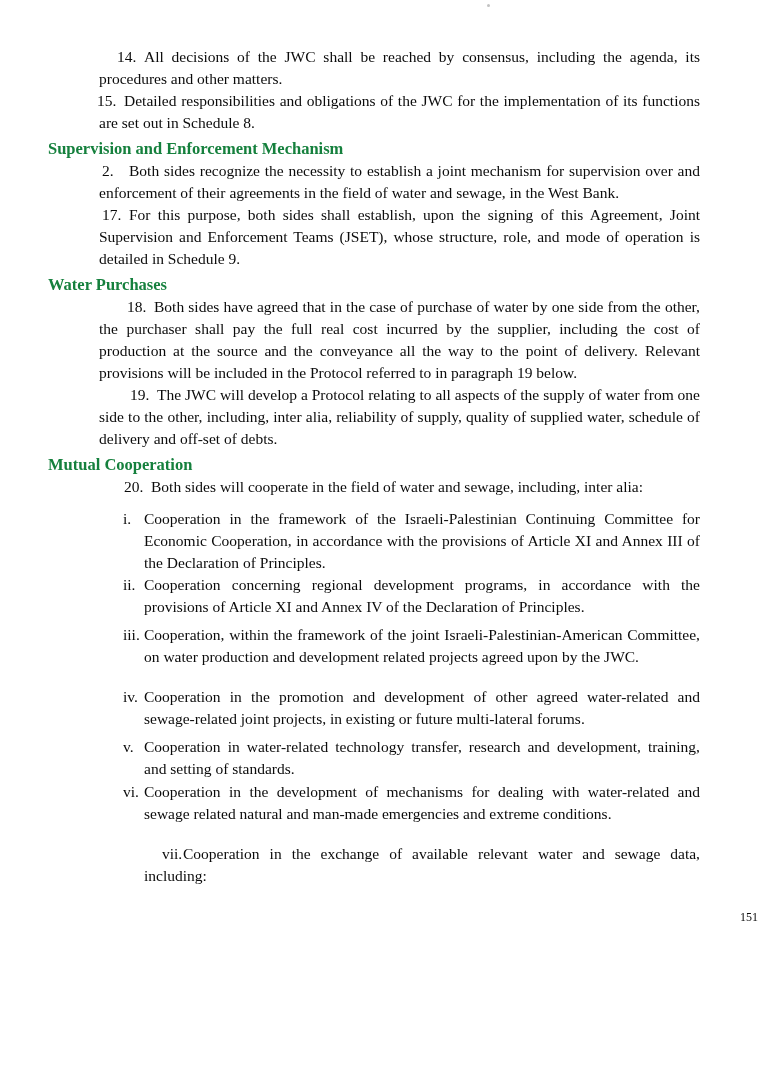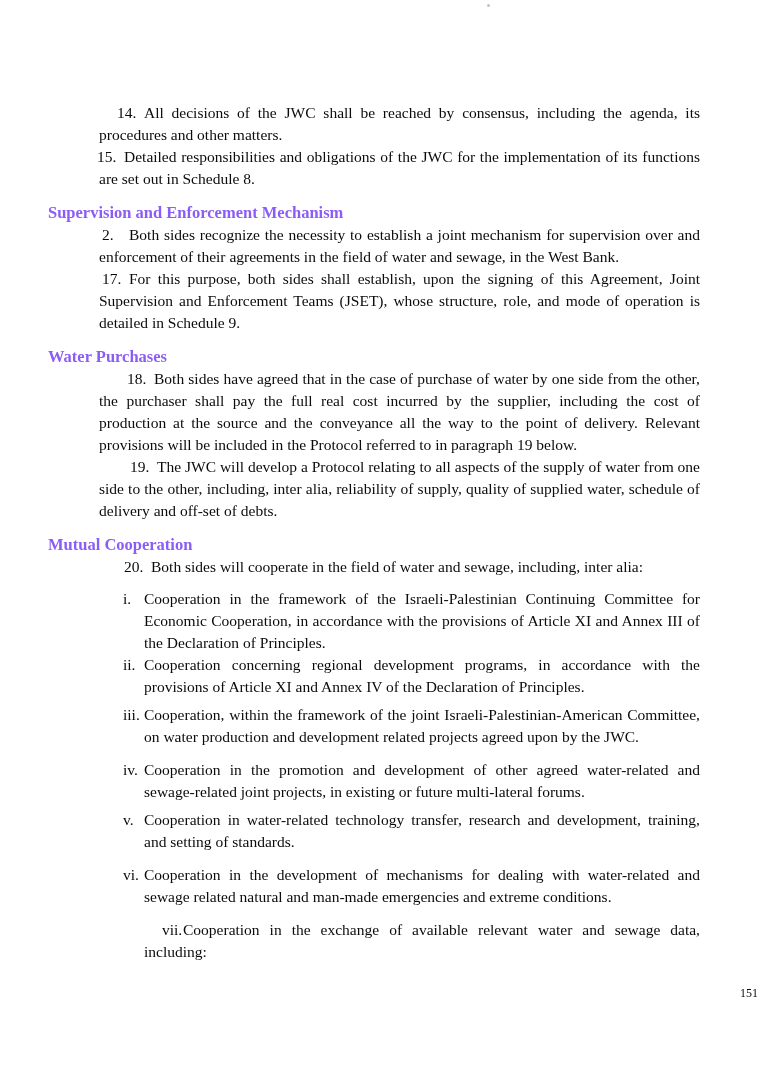--- a/index.html
+++ b/index.html
@@ -9,57 +9,57 @@
     font-family: "Liberation Serif", serif;
     color: #0b0b0b;
     font-size: 15.5px;
     overflow: hidden;
   }
   .page {
     position: relative;
     width: 758px; height: 1078px;
     background: #ffffff;
   }
-  .doc { padding-top: 102px; }
+  .doc { padding-top: 46px; }
   .speck {
     position: absolute; left: 487px; top: 4px;
     width: 3px; height: 3px; background: #c2c2c2; border-radius: 50%;
   }
   p.para {
     position: relative;
     margin: 0 0 0 99px;
     width: 601px;
     line-height: 22px;
     text-align: justify;
   }
   p.para .num { position: absolute; left: -27px; top: 0; }
   .in25 { text-indent: 25px; }
   .in30 { text-indent: 30px; }
   .in45 { text-indent: 45px; }
   .in52 { text-indent: 52px; }
   .in55 { text-indent: 55px; }
   .in58 { text-indent: 58px; }
   h2.heading {
-    margin: 12px 0 0 48px;
+    margin: 4px 0 0 48px;
     font-size: 16.5px;
     font-weight: bold;
     line-height: 22px;
-    color: #8b5cf6;
+    color: #15803d;
   }
   .item {
     position: relative;
     margin: 0 0 0 144px;
     width: 556px;
     line-height: 22px;
     text-align: justify;
   }
   .item .marker { position: absolute; left: -21px; top: 0; }
   .item.vii-indent { text-indent: 39px; }
-  .mt1 { margin-top: 11px; }  .mt2 { margin-top: 6px; }
-  .mt3 { margin-top: 11px; }  .mt4 { }
+  .mt1 { margin-top: 1px; }  .mt2 { margin-top: 6px; }
+  .mt3 { margin-top: 18px; }  .mt4 { }
   .mt6 { margin-top: 6px; }  .mt7 { margin-top: 7px; }
   .mt9 { margin-top: 9px; }  .mt10 { margin-top: 10px; }
   .footer {
     margin-top: 19px;
     text-align: right;
     font-size: 12px;
     line-height: 22px;
   }
 </style>
 </head>

